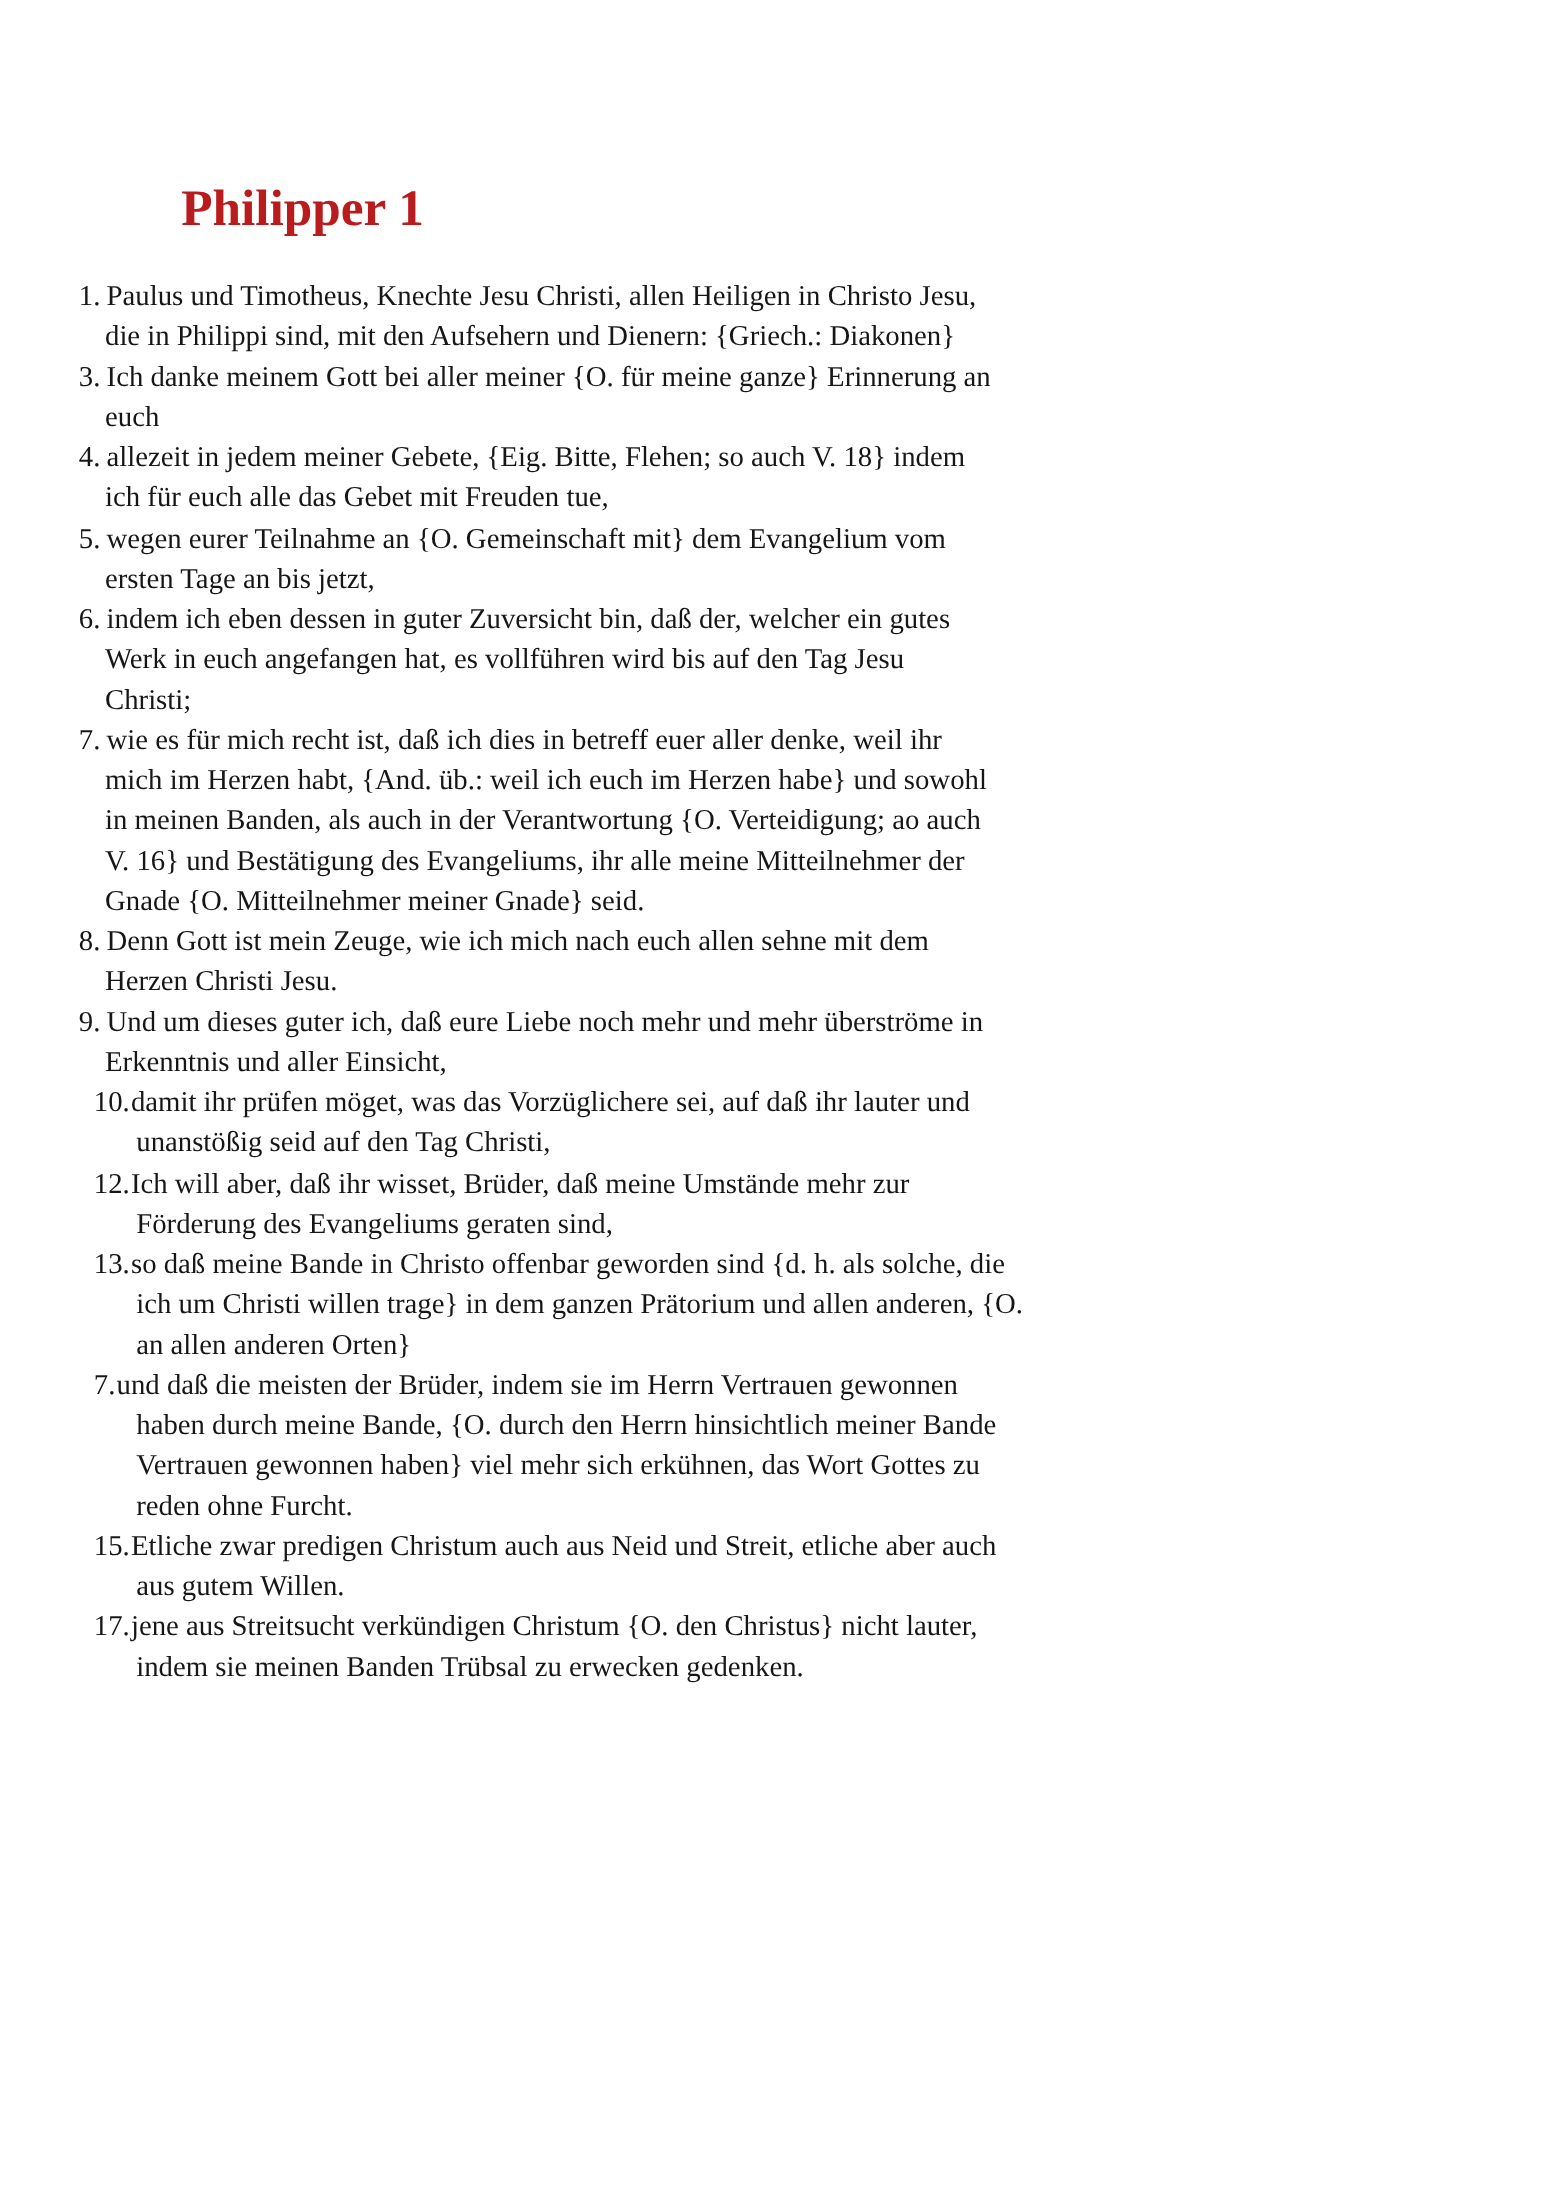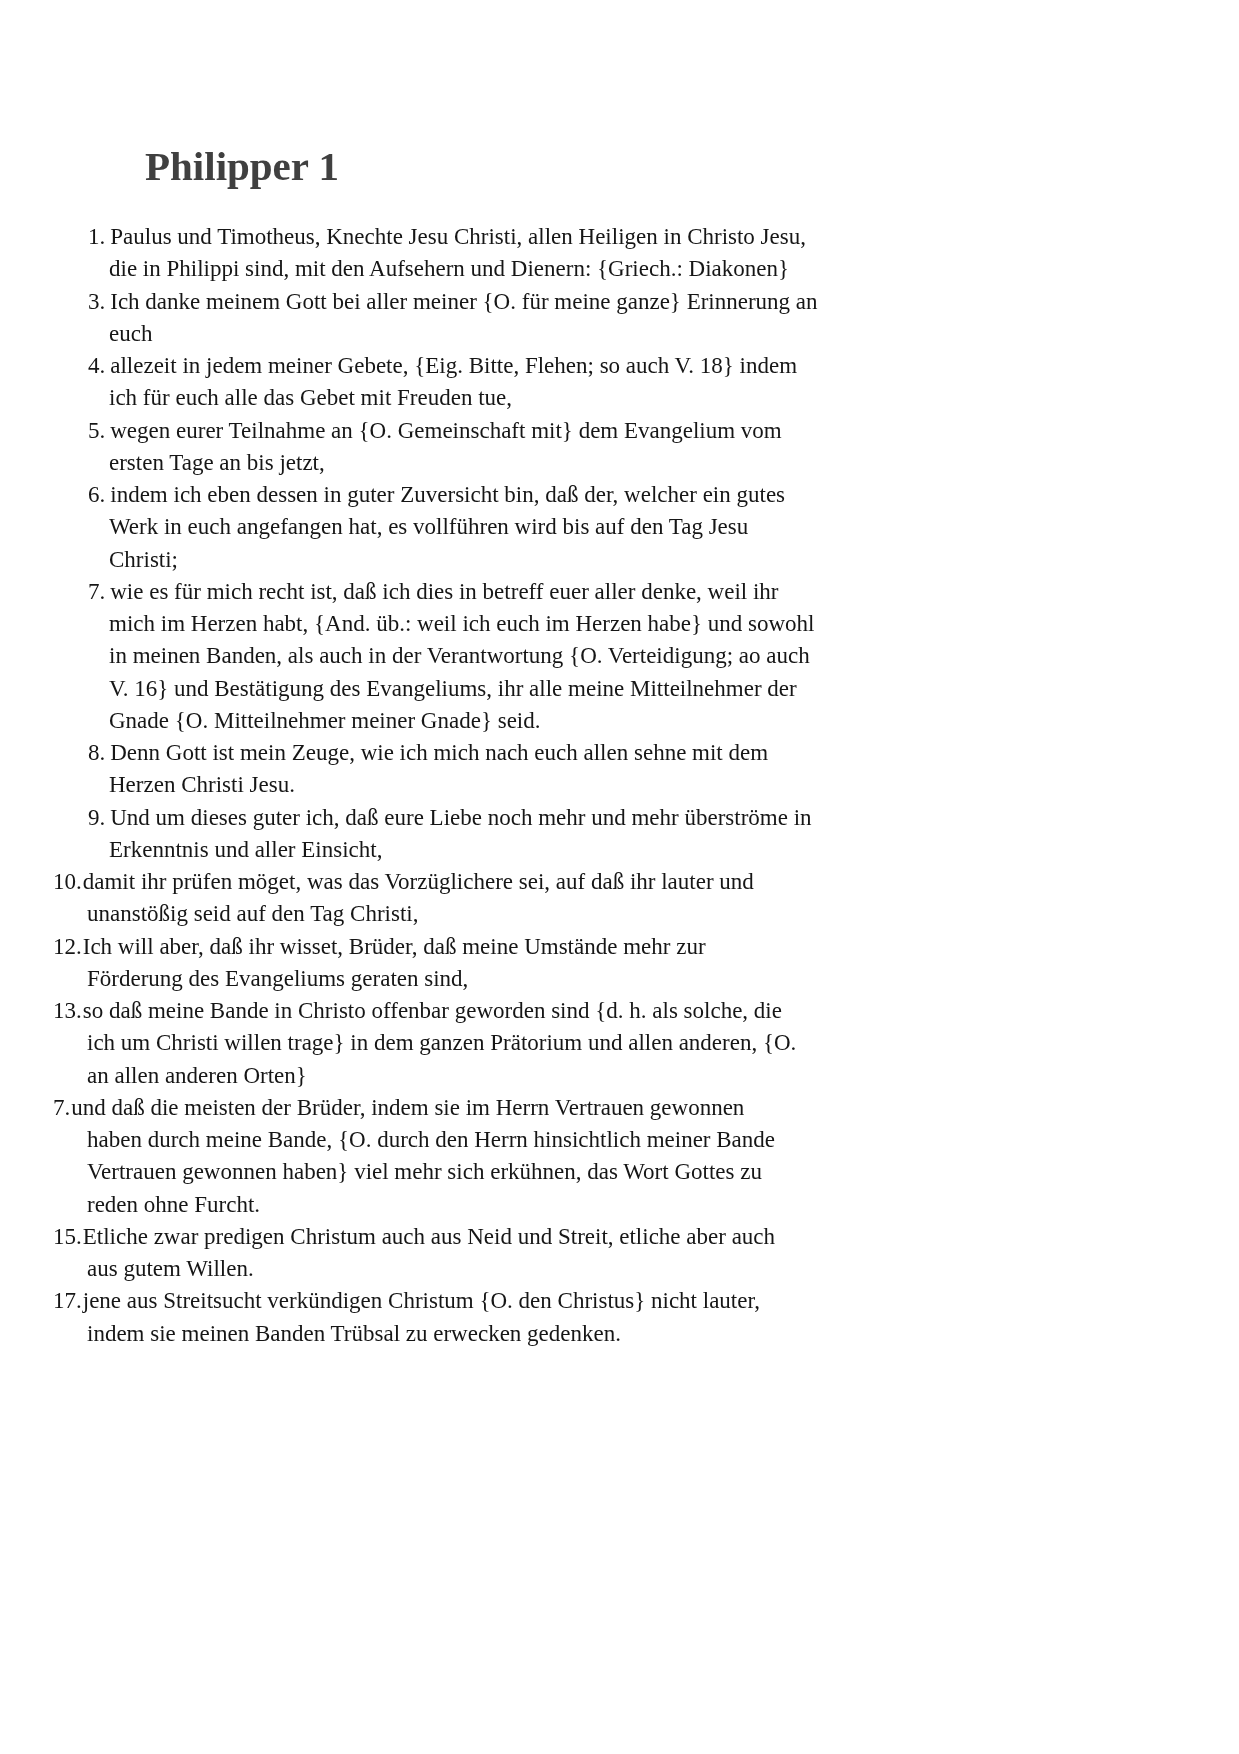--- a/index.html
+++ b/index.html
@@ -11,32 +11,32 @@
     font-family: "Liberation Serif", "DejaVu Serif", serif;
     overflow: hidden;
   }
   .page { position: relative; width: 1239px; height: 1754px; background: #ffffff; }
   .title {
     margin: 0;
     padding: 143px 0 0 145px;
     font-size: 41px;
     font-weight: bold;
     line-height: 47px;
-    color: #404040;
+    color: #b91c1c;
   }
   .verses {
     margin-top: 31px;
     width: 1170px;
   }
   .verse {
     font-size: 23px;
     line-height: 32.25px;
   }
-  .verse.v1 { padding-left: 109px; text-indent: -21px; }
-  .verse.v2 { padding-left: 87px; text-indent: -34px; }
+  .verse.v1 { padding-left: 84px; text-indent: -21px; }
+  .verse.v2 { padding-left: 109px; text-indent: -34px; }
   .verse .num { display: inline; }
   .verse.v1 .num { margin-right: 5px; }
   .verse.v2 .num { margin-right: 1px; }
   .verse .text { white-space: pre-line; }
 </style>
 </head>
 <body>
 
 <div class="page">
   <h1 class="title">Philipper 1</h1>

